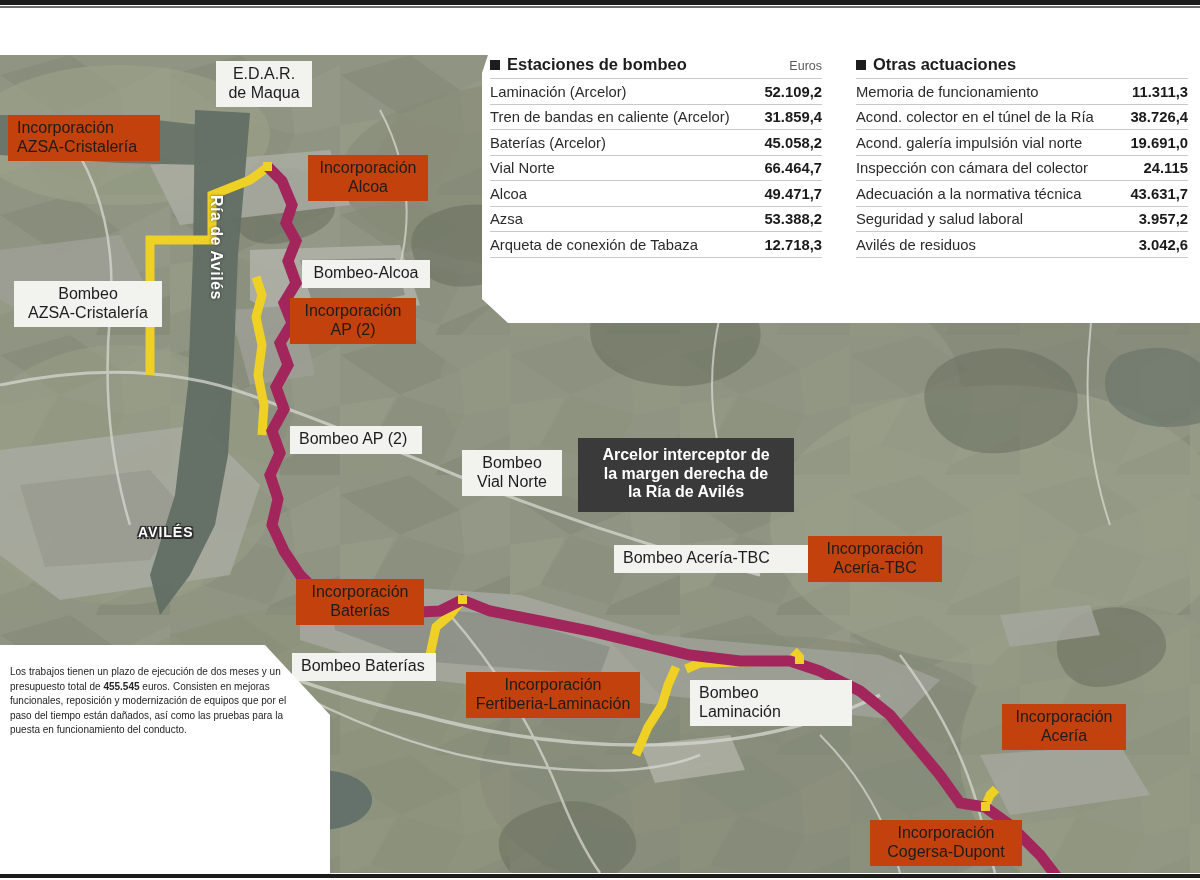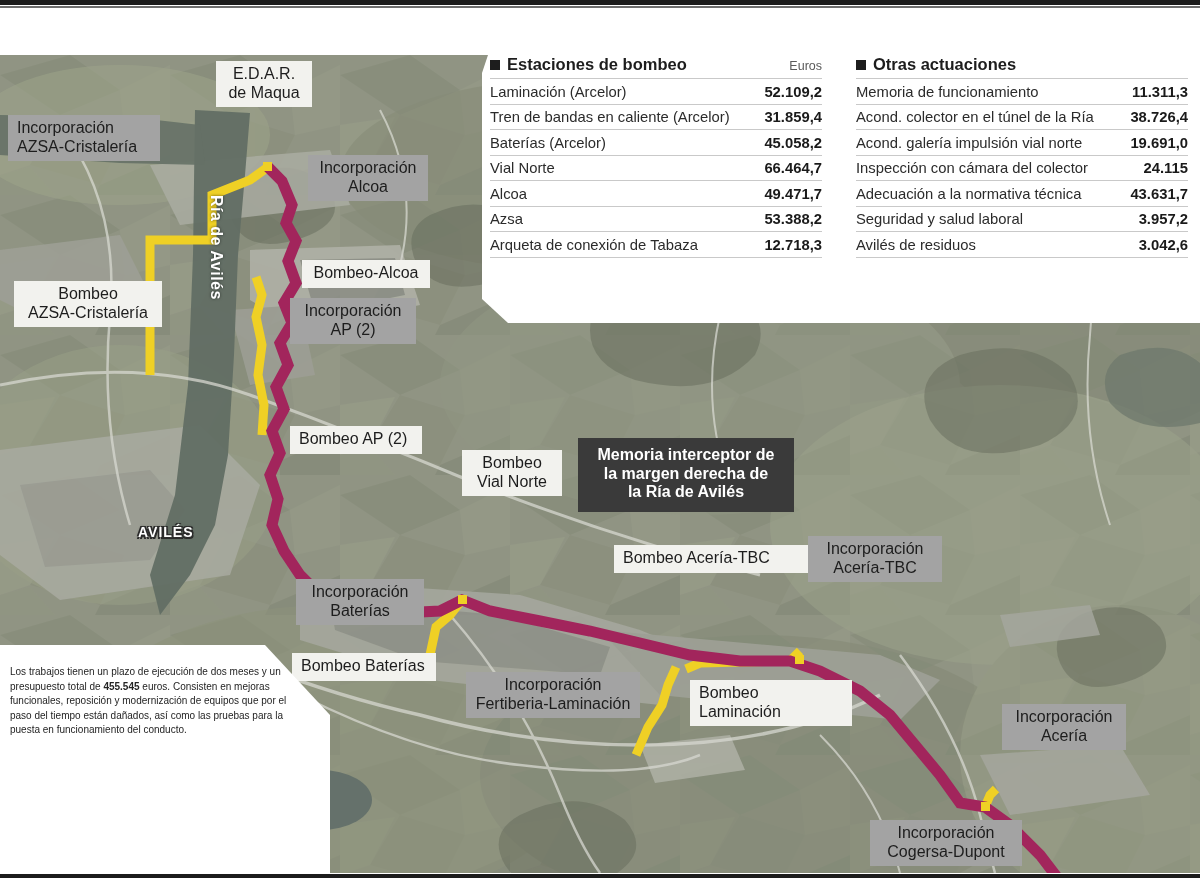--- a/index.html
+++ b/index.html
@@ -34,21 +34,21 @@
   .chip {
     position:absolute;
     font-family:"Liberation Sans", sans-serif;
     line-height:1.16;
     white-space:pre-line;
     padding:4px 9px 5px 9px;
     font-size:16px;
     color:#1d1d1d;
   }
   .chip.white { background:#f2f2ee; }
-  .chip.yellow { background:#a3a3a3; }
+  .chip.yellow { background:#c2410c; }
   .chip.dark { background:#3a3a3a; color:#fff; font-weight:bold; text-align:center; }
   .chip.center { text-align:center; }
 
   .city-label {
     position:absolute;
     font-size:14px; font-weight:bold; color:#ffffff; letter-spacing:1px;
     text-shadow: -1.5px -1.5px 0 #2a2a2a, 1.5px -1.5px 0 #2a2a2a,
                  -1.5px 1.5px 0 #2a2a2a, 1.5px 1.5px 0 #2a2a2a,
                  0 0 3px #2a2a2a;
     font-family:"Liberation Sans", sans-serif;
@@ -259,21 +259,21 @@
     <div class="chip white center" style="left:302px; top:205px; width:128px;">Bombeo-Alcoa</div>
 
     <div class="chip yellow center" style="left:290px; top:243px; width:126px;">Incorporación
 AP (2)</div>
 
     <div class="chip white" style="left:290px; top:371px; width:132px;">Bombeo AP (2)</div>
 
     <div class="chip white center" style="left:462px; top:395px; width:100px;">Bombeo
 Vial Norte</div>
 
-    <div class="chip dark" style="left:578px; top:383px; width:216px; font-size:16px; padding:8px 10px 10px 10px;">Memoria interceptor de
+    <div class="chip dark" style="left:578px; top:383px; width:216px; font-size:16px; padding:8px 10px 10px 10px;">Arcelor interceptor de
 la margen derecha de
 la Ría de Avilés</div>
 
     <div class="chip yellow center" style="left:296px; top:524px; width:128px;">Incorporación
 Baterías</div>
 
     <div class="chip white" style="left:292px; top:598px; width:144px;">Bombeo Baterías</div>
 
     <div class="chip yellow center" style="left:466px; top:617px; width:174px;">Incorporación
 Fertiberia-Laminación</div>

